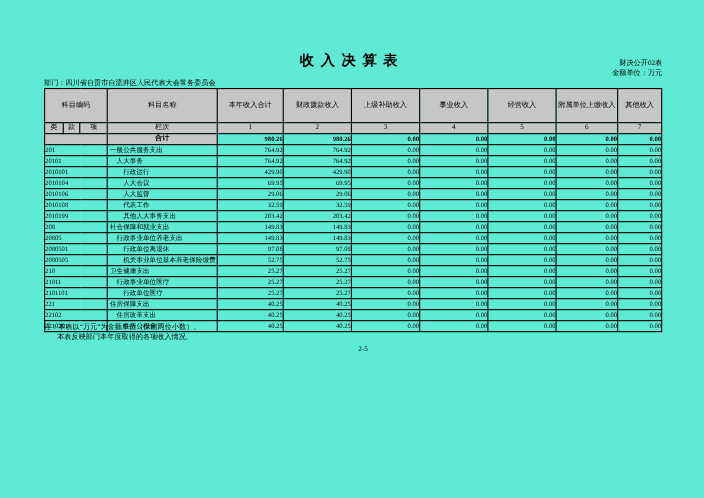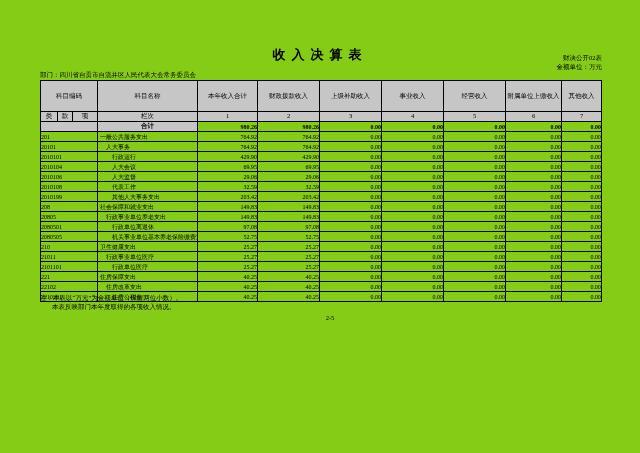--- a/index.html
+++ b/index.html
@@ -1,17 +1,17 @@
 <!DOCTYPE html>
 <html><head>
 <meta charset="utf-8">
 <style>
   html,body{margin:0;padding:0;background:#ffffff;}
   .page{
-    position:relative;width:640px;height:453px;background:#84cc16;
+    position:relative;width:640px;height:453px;background:#5eead4;
     font-family:"Liberation Serif","DejaVu Serif",serif;color:#000;
     overflow:hidden;
   }
   .title{
     position:absolute;top:46px;left:0;width:640px;text-align:center;
     font-size:13px;font-weight:bold;letter-spacing:6px;
   }
   .top-right{
     position:absolute;top:54px;right:38px;text-align:right;
     font-size:6.5px;line-height:1.35;

